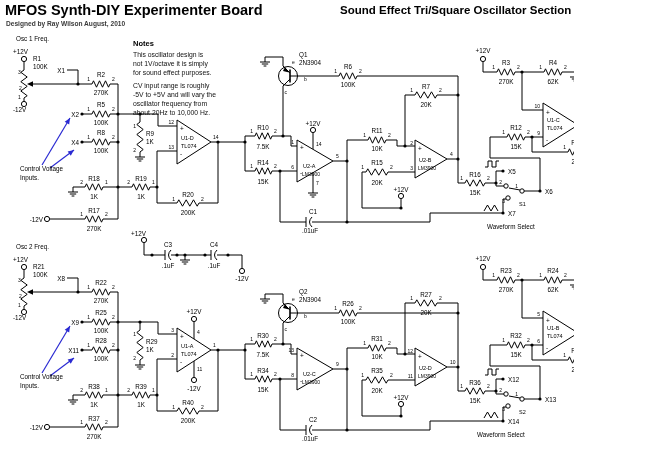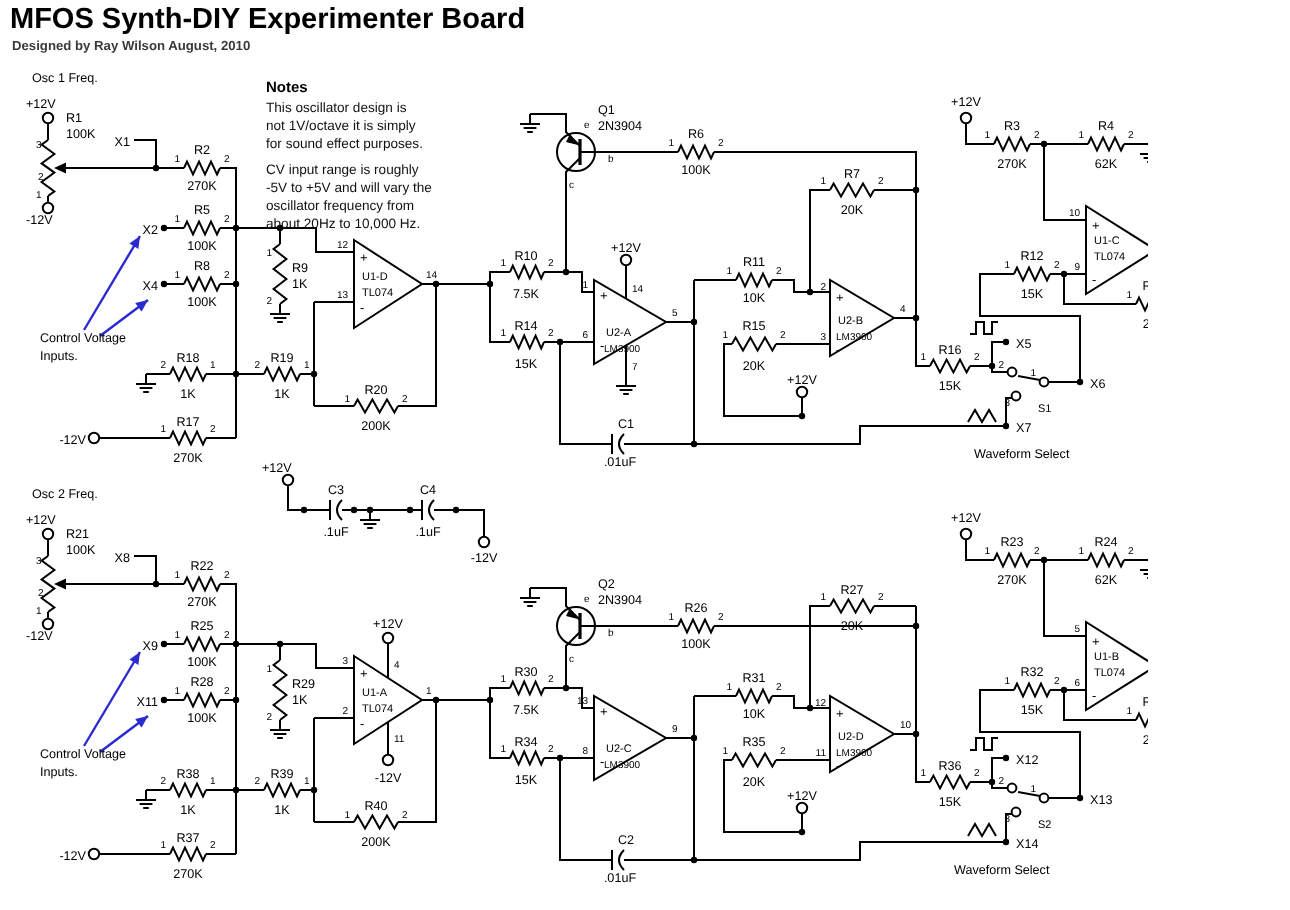--- a/index.html
+++ b/index.html
@@ -622,20 +622,21 @@
       <text x="516" y="357" font-size="6.3" text-anchor="middle" fill="#000000">15K</text>
       <text x="505" y="342" font-size="5" text-anchor="end" fill="#000000">1</text>
       <text x="527" y="342" font-size="5" text-anchor="start" fill="#000000">2</text>
       <text x="577" y="353" font-size="6.3" text-anchor="middle" fill="#000000">R33</text>
       <text x="577" y="372" font-size="6.3" text-anchor="middle" fill="#000000">20K</text>
       <text x="566" y="357" font-size="5" text-anchor="end" fill="#000000">1</text>
       <text x="588" y="357" font-size="5" text-anchor="start" fill="#000000">2</text>
     </svg>
   <div class="hdr-title">MFOS Synth-DIY Experimenter Board</div>
   <div class="hdr-sub">Designed by Ray Wilson August, 2010</div>
+  <div class="hdr-section">Sound Effect Tri/Square Oscillator Section</div>
   <div class="notes">
     <div class="notes-h">Notes</div>
     <div class="notes-p">This oscillator design is
 not 1V/octave it is simply
 for sound effect purposes.</div>
     <div class="notes-p">CV input range is roughly
 -5V to +5V and will vary the
 oscillator frequency from
 about 20Hz to 10,000 Hz.</div>
   </div>

